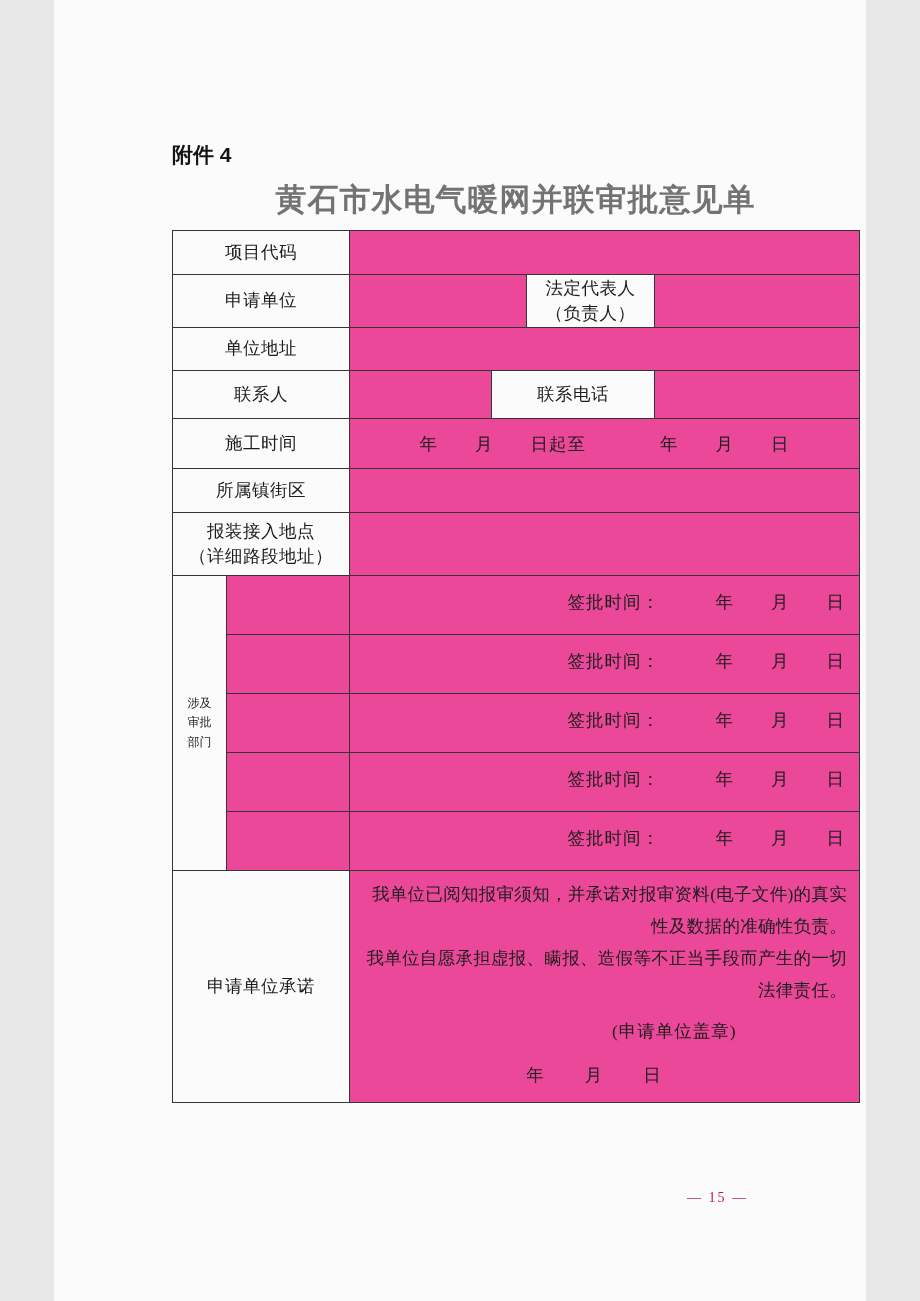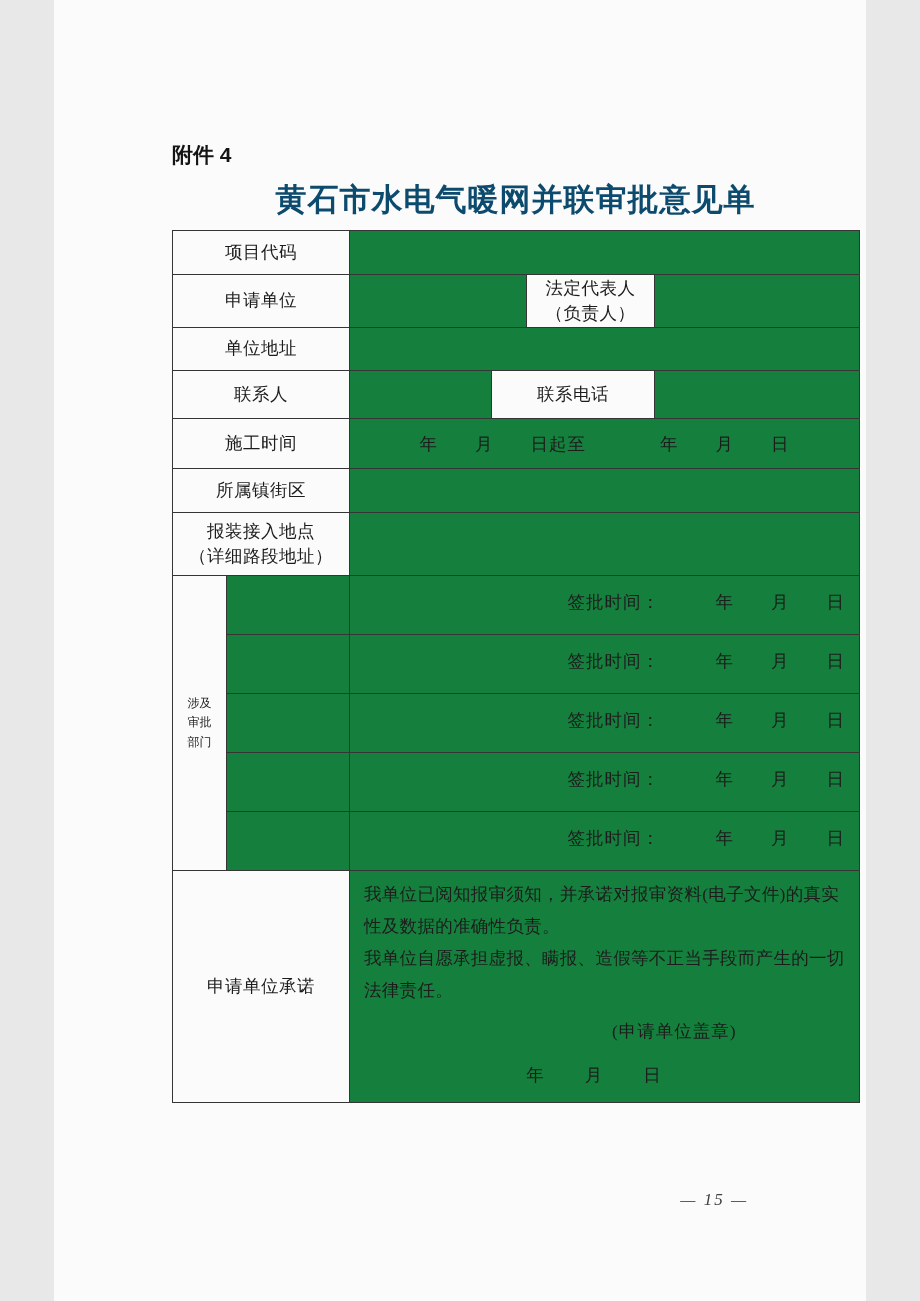--- a/index.html
+++ b/index.html
@@ -24,21 +24,21 @@
     font-family: "Liberation Sans", "DejaVu Sans", sans-serif;
     font-weight: bold;
     font-size: 21px;
     color: #141414;
     padding-left: 0px;
   }
   .title {
     font-family: "Liberation Sans", "DejaVu Sans", sans-serif;
     font-weight: bold;
     font-size: 31px;
-    color: #0c4a6e;
+    color: #737373;
     text-align: center;
     margin-top: 10px;
     letter-spacing: 1px;
     white-space: nowrap;
   }
   .serial {
     margin-top: 13px;
     font-size: 19px;
     height: 28px;
     white-space: nowrap;
@@ -61,48 +61,47 @@
     border: 1.6px solid #353535;
     vertical-align: middle;
     overflow: hidden;
   }
   td.lbl {
     text-align: center;
     white-space: pre-line;
     line-height: 1.45;
     letter-spacing: 0.5px;
   }
-  td.val { background: #15803d; }
+  td.val { background: #ec4899; }
   td.center-text { text-align: center; letter-spacing: 1px; }
   td.sign-cell { vertical-align: bottom; }
   .sign-time {
     text-align: right;
     padding: 0 14px 7px 0;
     letter-spacing: 1px;
     white-space: pre;
   }
   td.section-lbl {
     text-align: center;
     white-space: pre-line;
     line-height: 1.6;
     font-size: 12px;
   }
   td.commit-cell { vertical-align: top; }
   .commit-inner { padding: 8px 12px 10px 14px; line-height: 1.82; }
-  .commit-par { text-align: left; letter-spacing: 0.3px; }
+  .commit-par { text-align: right; letter-spacing: 0.3px; }
   .stamp-line { padding-left: 248px; margin-top: 10px; letter-spacing: 1px; }
   .date-line { text-align: center; padding-right: 22px; margin-top: 12px; letter-spacing: 2px; white-space: pre; }
   .footer {
     position: absolute;
     right: 118px;
     top: 1190px;
-    font-size: 17px;
+    font-size: 14px;
     letter-spacing: 2px;
-    color: #404040;
-    font-style: italic;
+    color: #be185d;
   }
 </style>
 </head>
 <body>
 
 <div class="page">
   <div class="content">
 
     <div class="attachment">附件 4</div>
 

